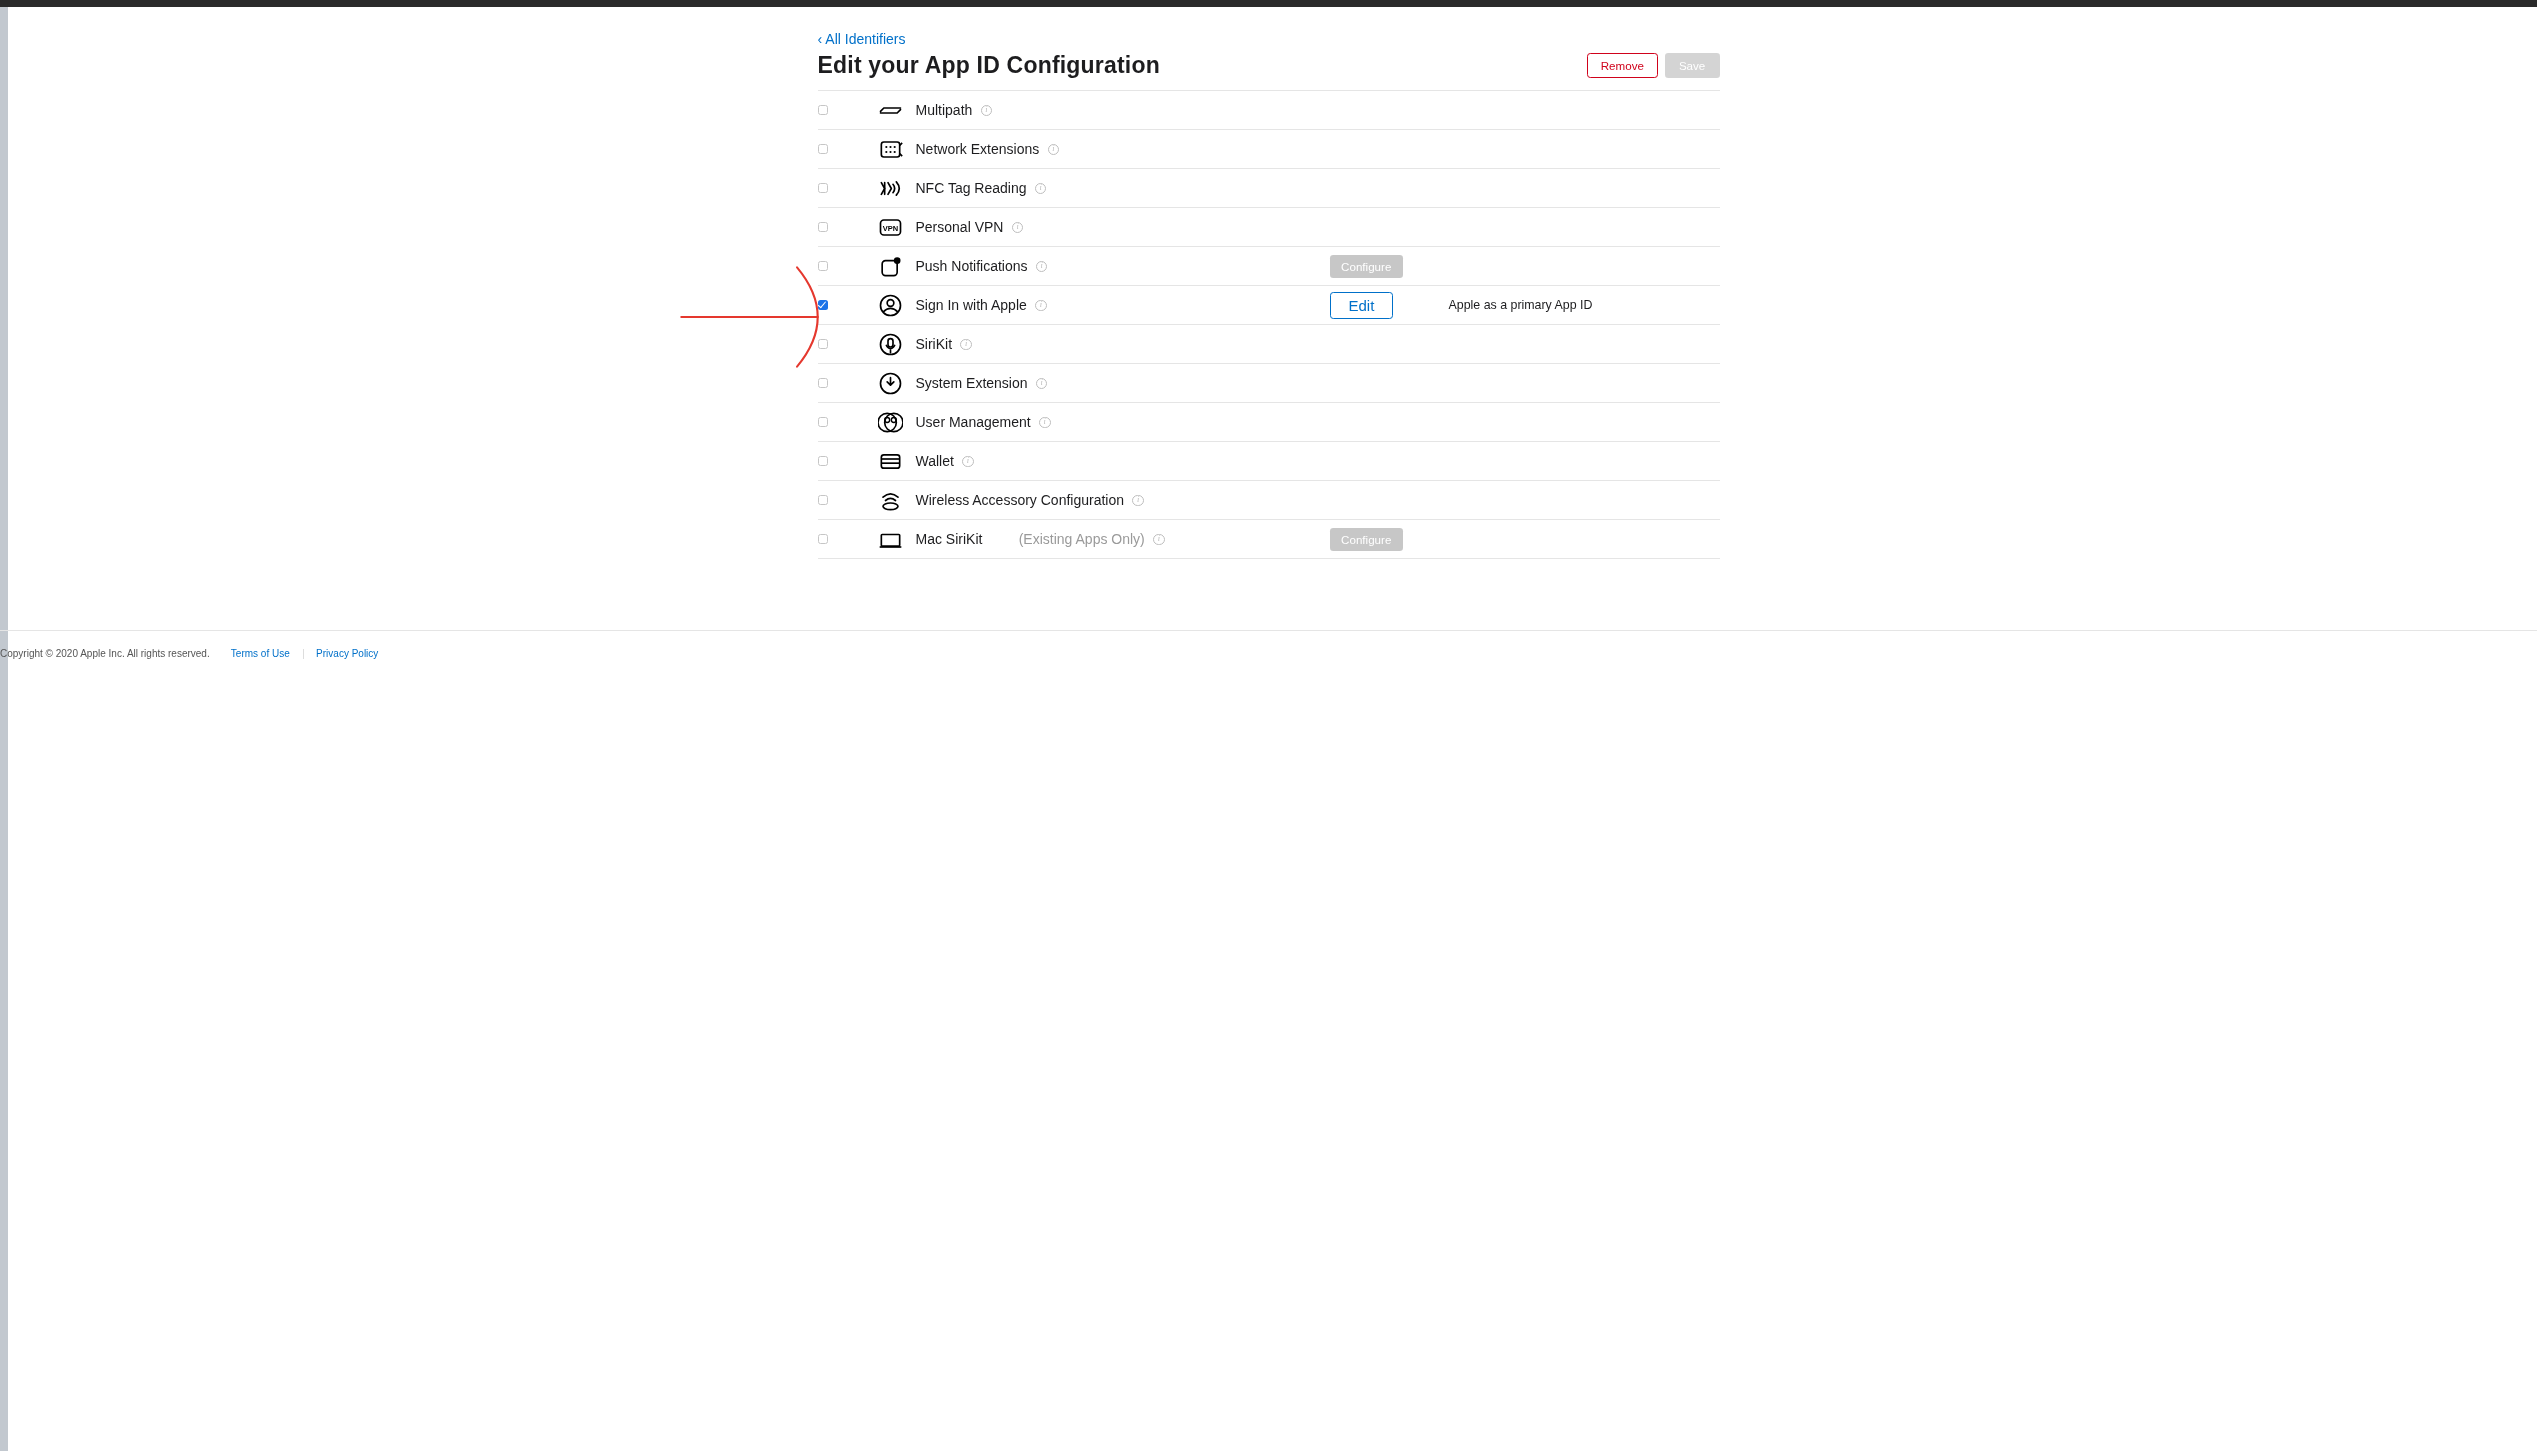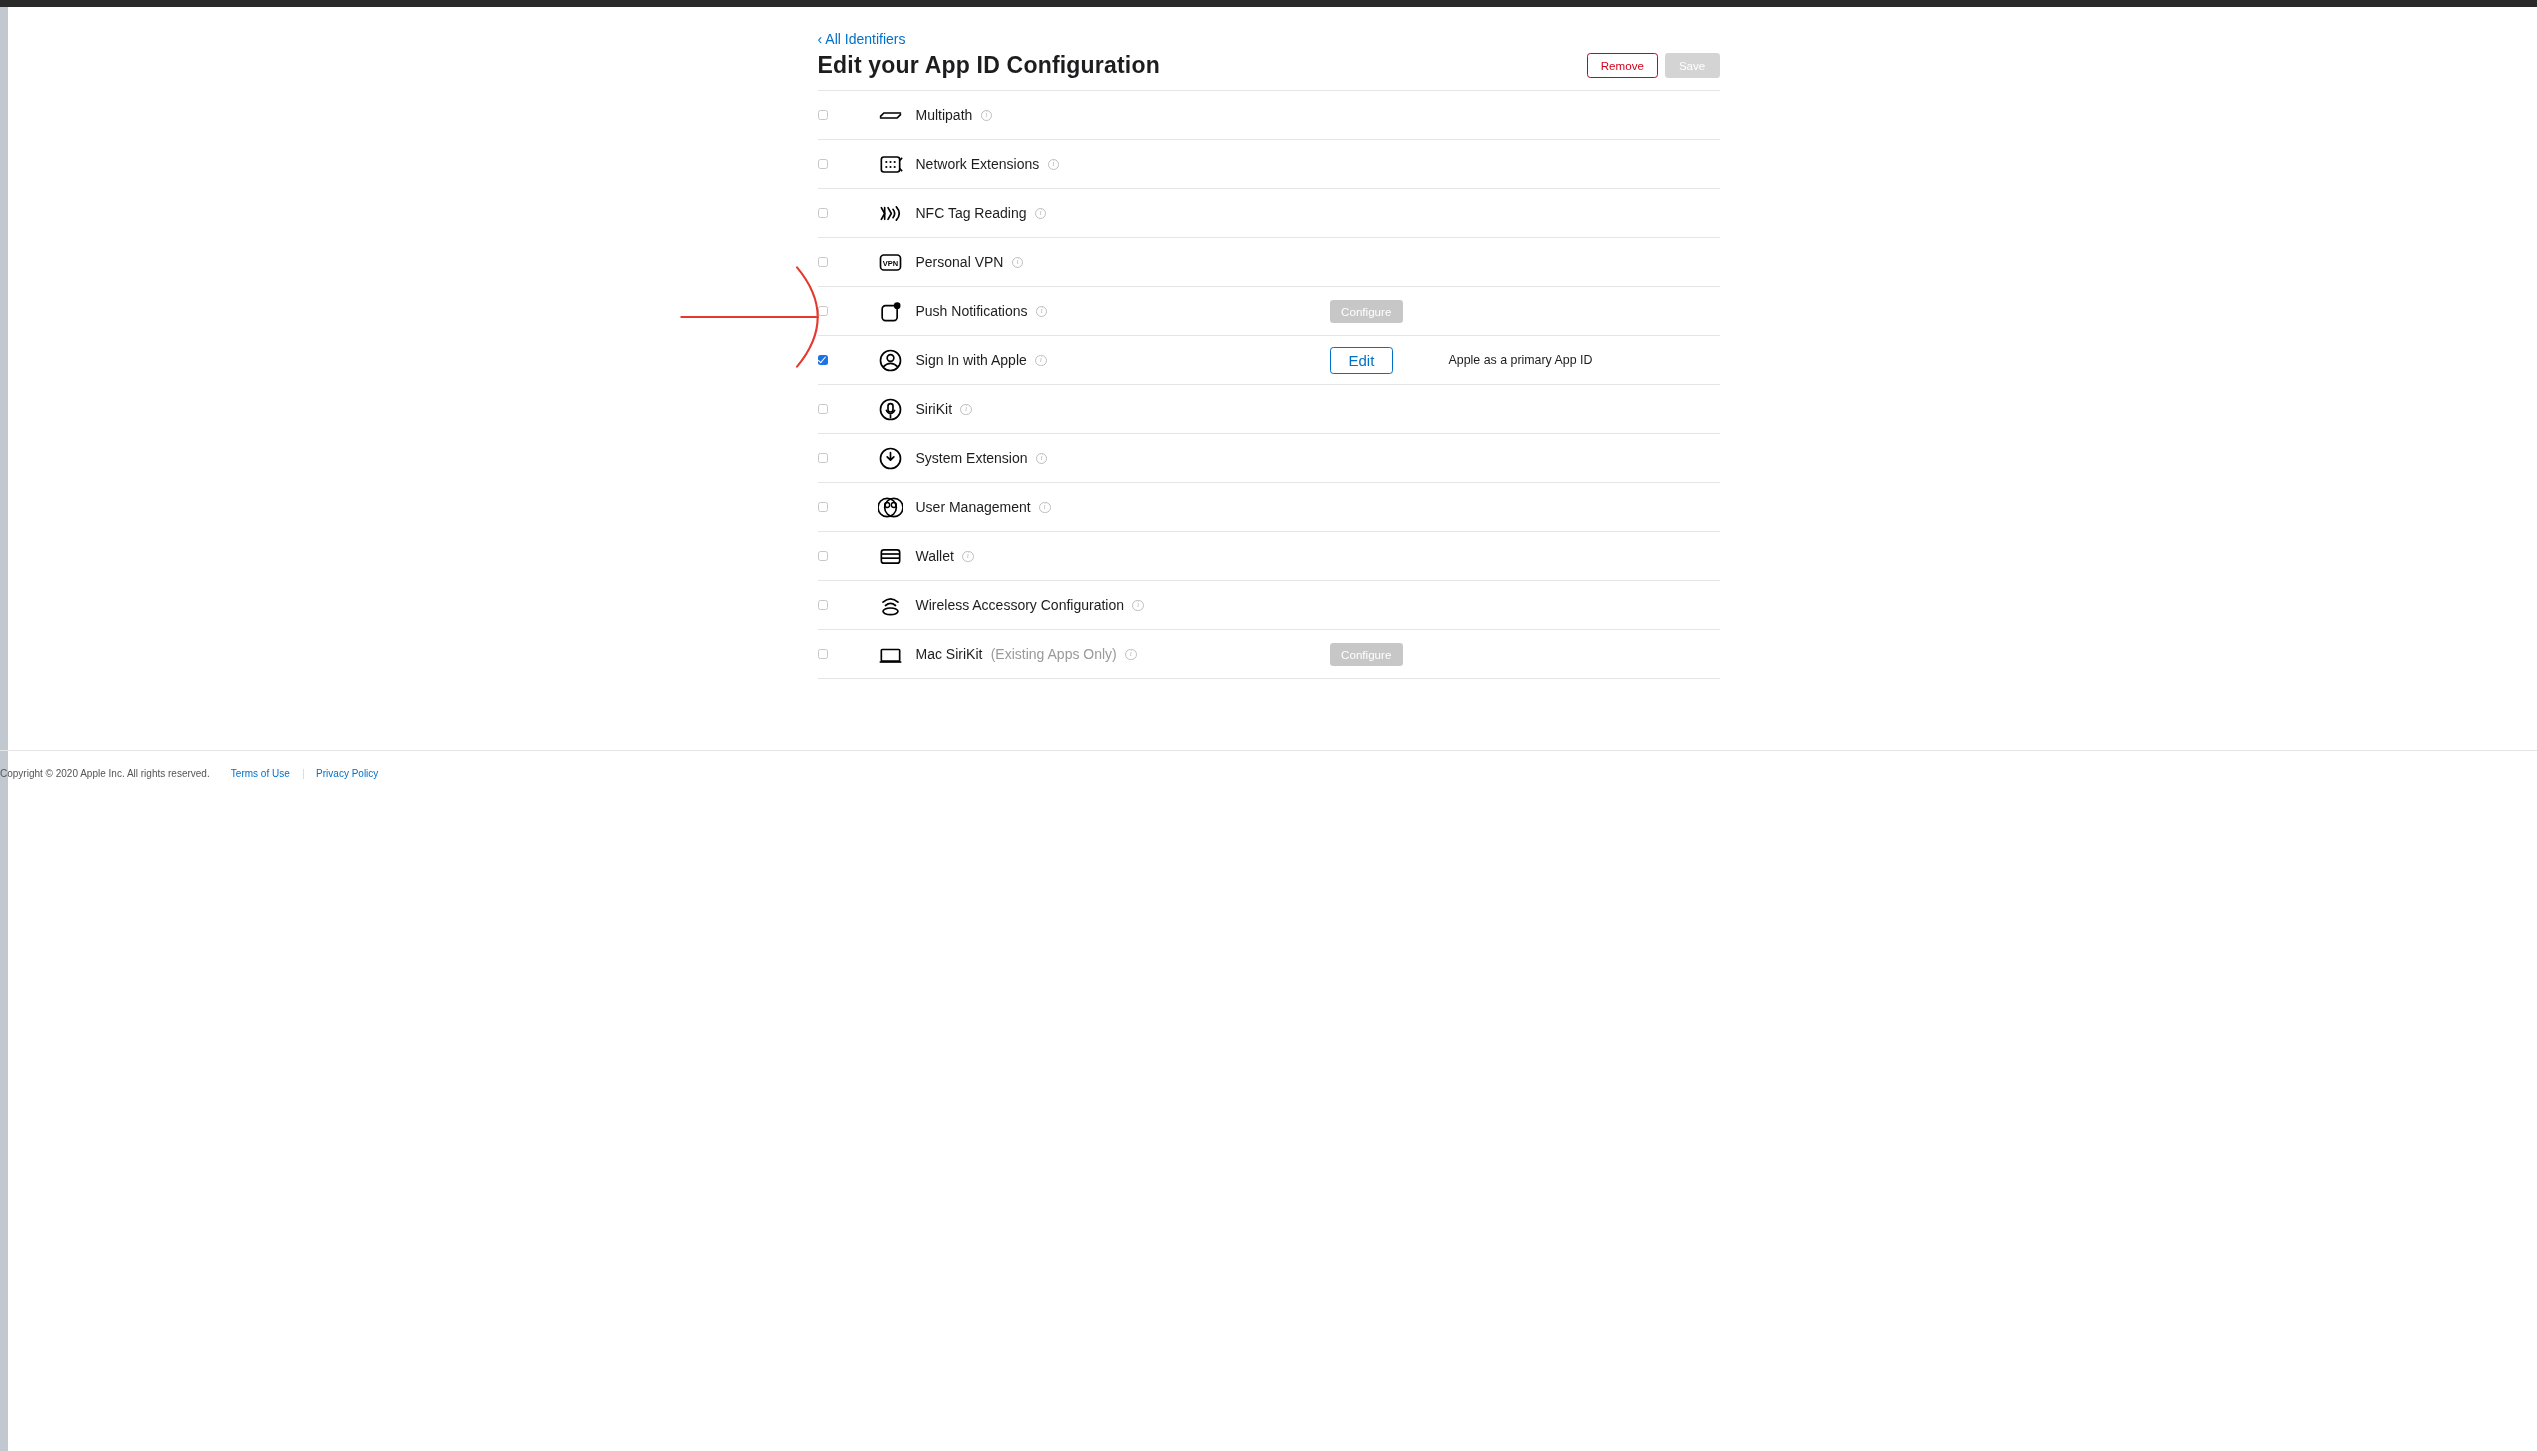--- a/index.html
+++ b/index.html
@@ -81,21 +81,21 @@
     background: #fff;
     padding: 4.1px 18px;
     font-size: 15px;
     border-radius: 3.3px;
   }
   .cap-list { }
   .cap-row {
     display: flex;
     align-items: center;
     border-bottom: 0.8px solid #e5e5e5;
-    height: 49px;
+    height: 39px;
   }
   .cap-check-cell {
     width: 48px;
     display: flex;
     align-items: center;
     justify-content: flex-start;
   }
   .chk-off, .chk-on {
     width: 10px; height: 10px;
     border-radius: 2.5px;
@@ -125,21 +125,21 @@
     justify-content: center;
   }
   .cap-title-cell {
     flex: 0 0 414px;
     display: flex;
     align-items: center;
     gap: 8.3px;
     font-size: 14px;
     color: #1d1d1f;
   }
-  .cap-title-suffix { color: #9a9a9a; }
+  .cap-title-suffix { color: #9a9a9a; margin-left: 28px; }
   .info-icon {
     width: 11.6px; height: 11.6px;
     border: 1.2px solid #bdbdbd;
     border-radius: 50%;
     display: inline-flex;
     align-items: center;
     justify-content: center;
     font-size: 8.3px;
     line-height: 1;
     color: #bdbdbd;

